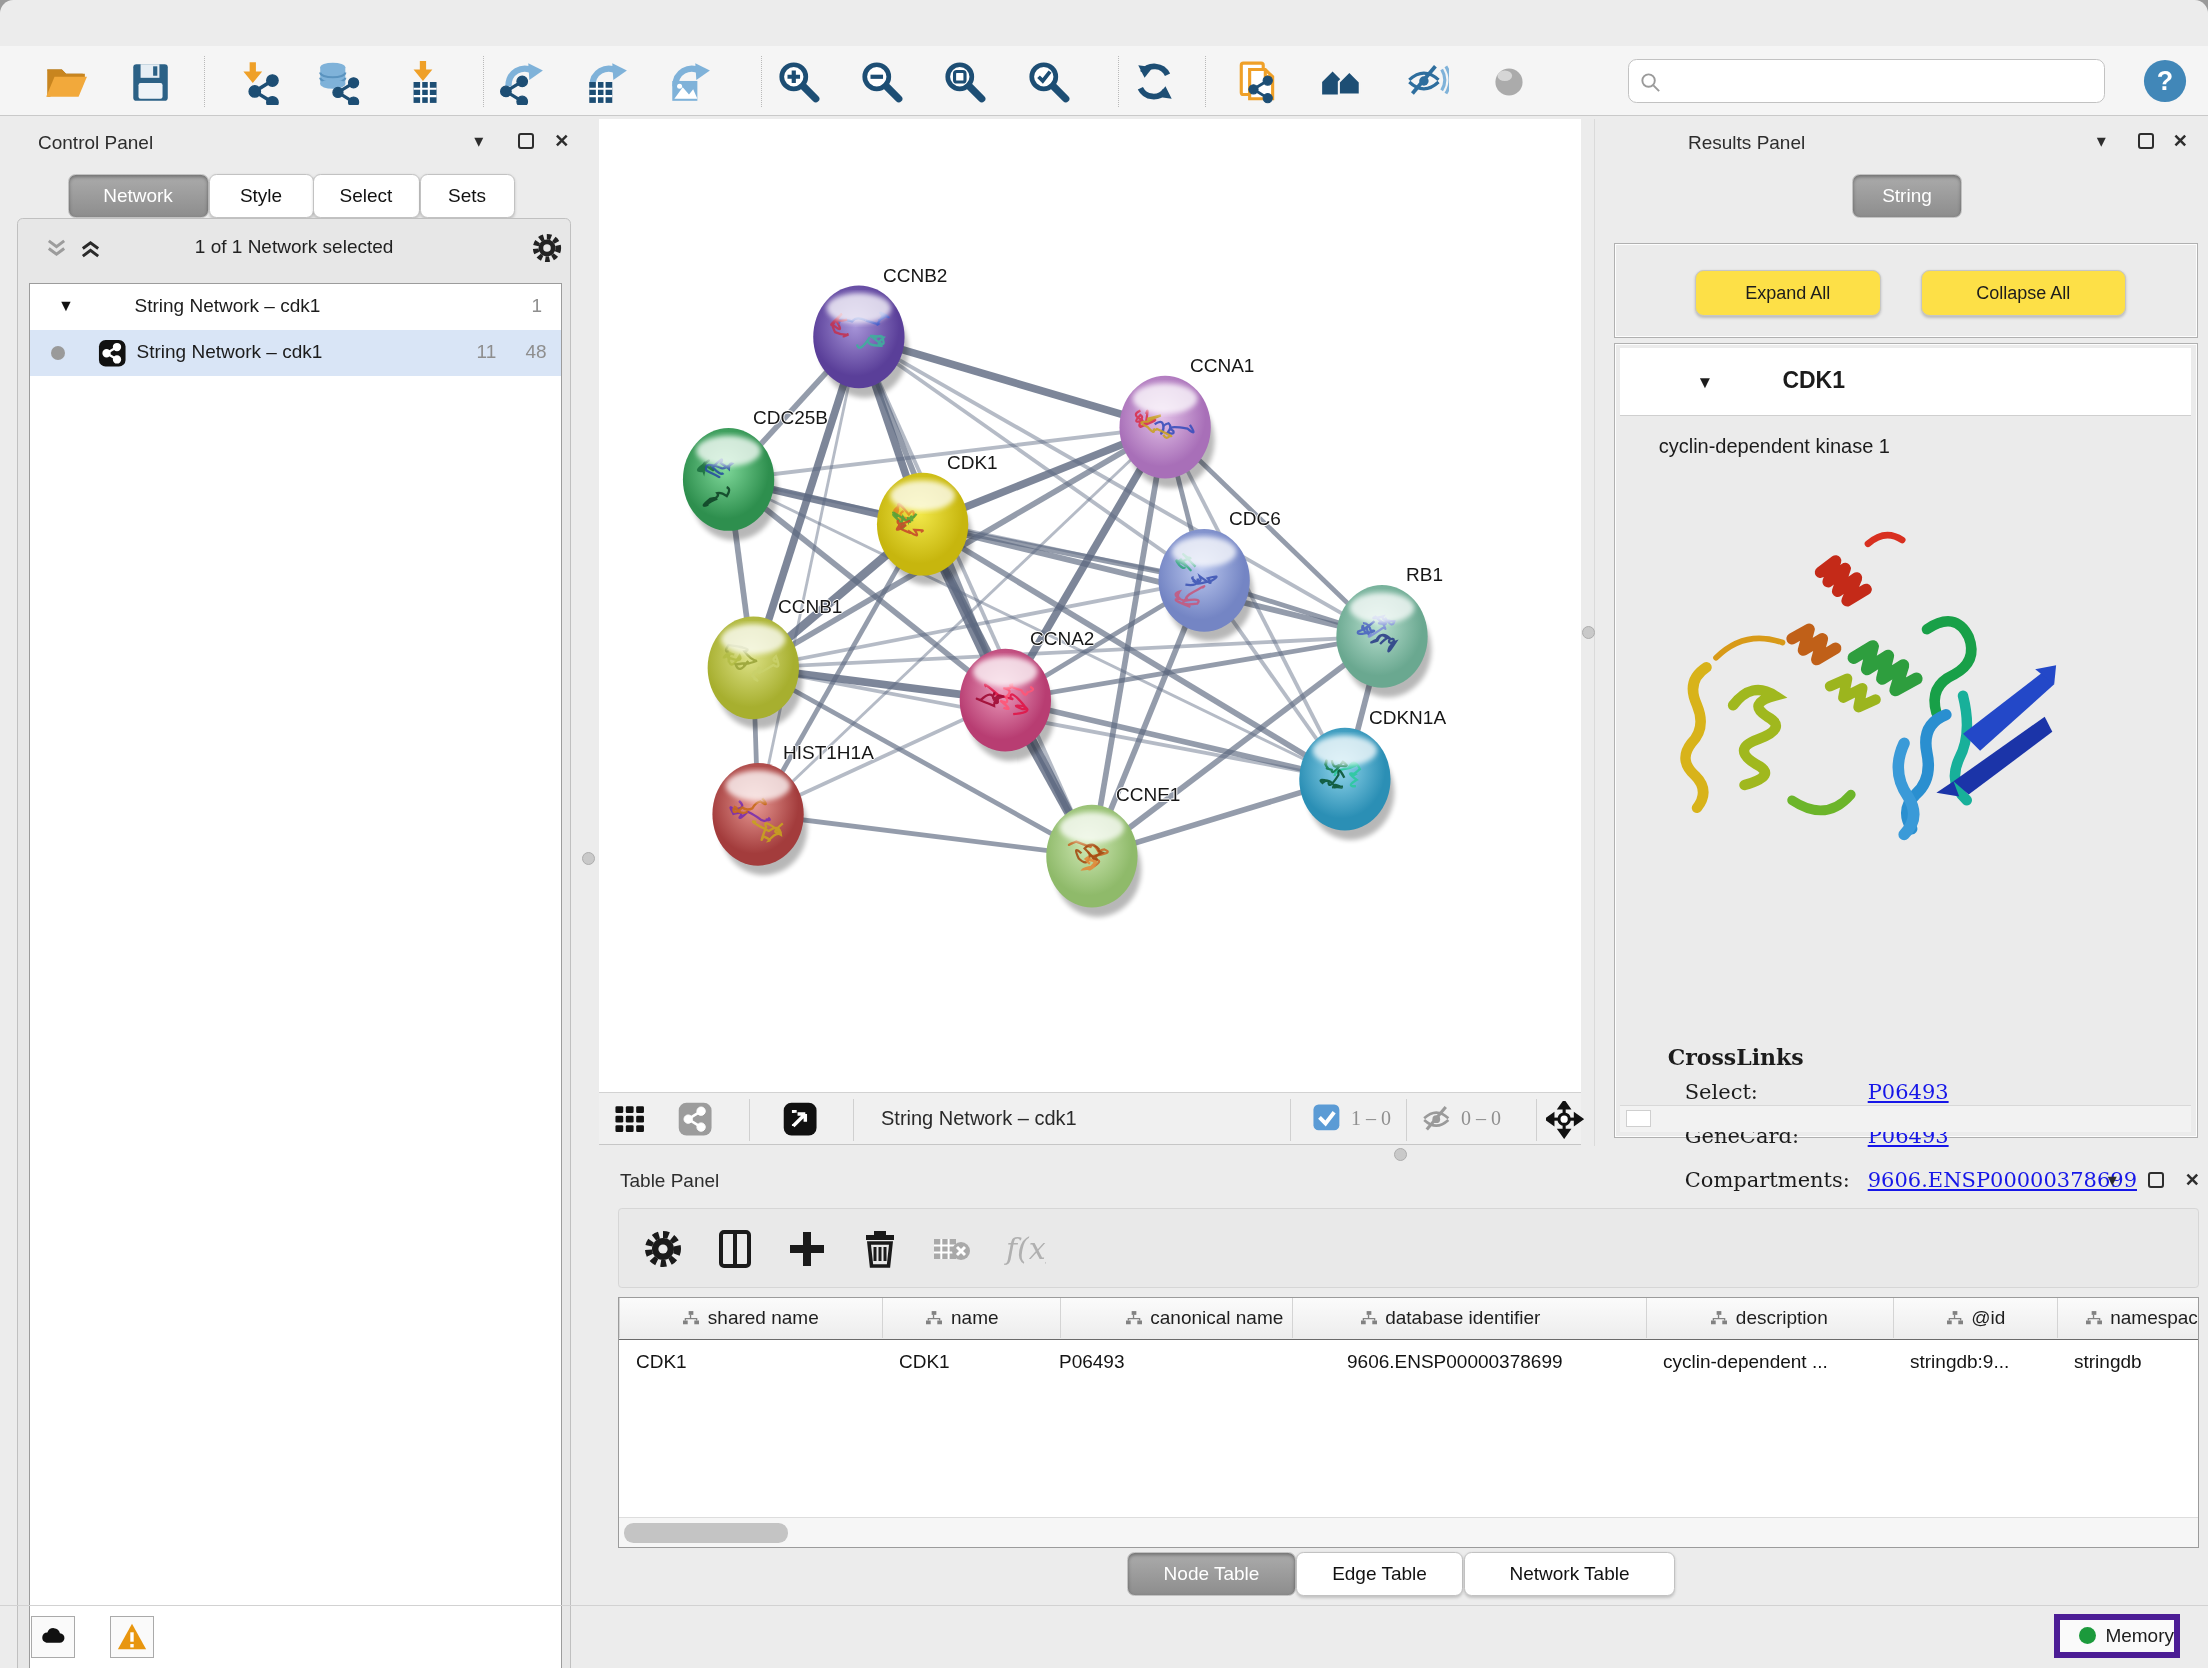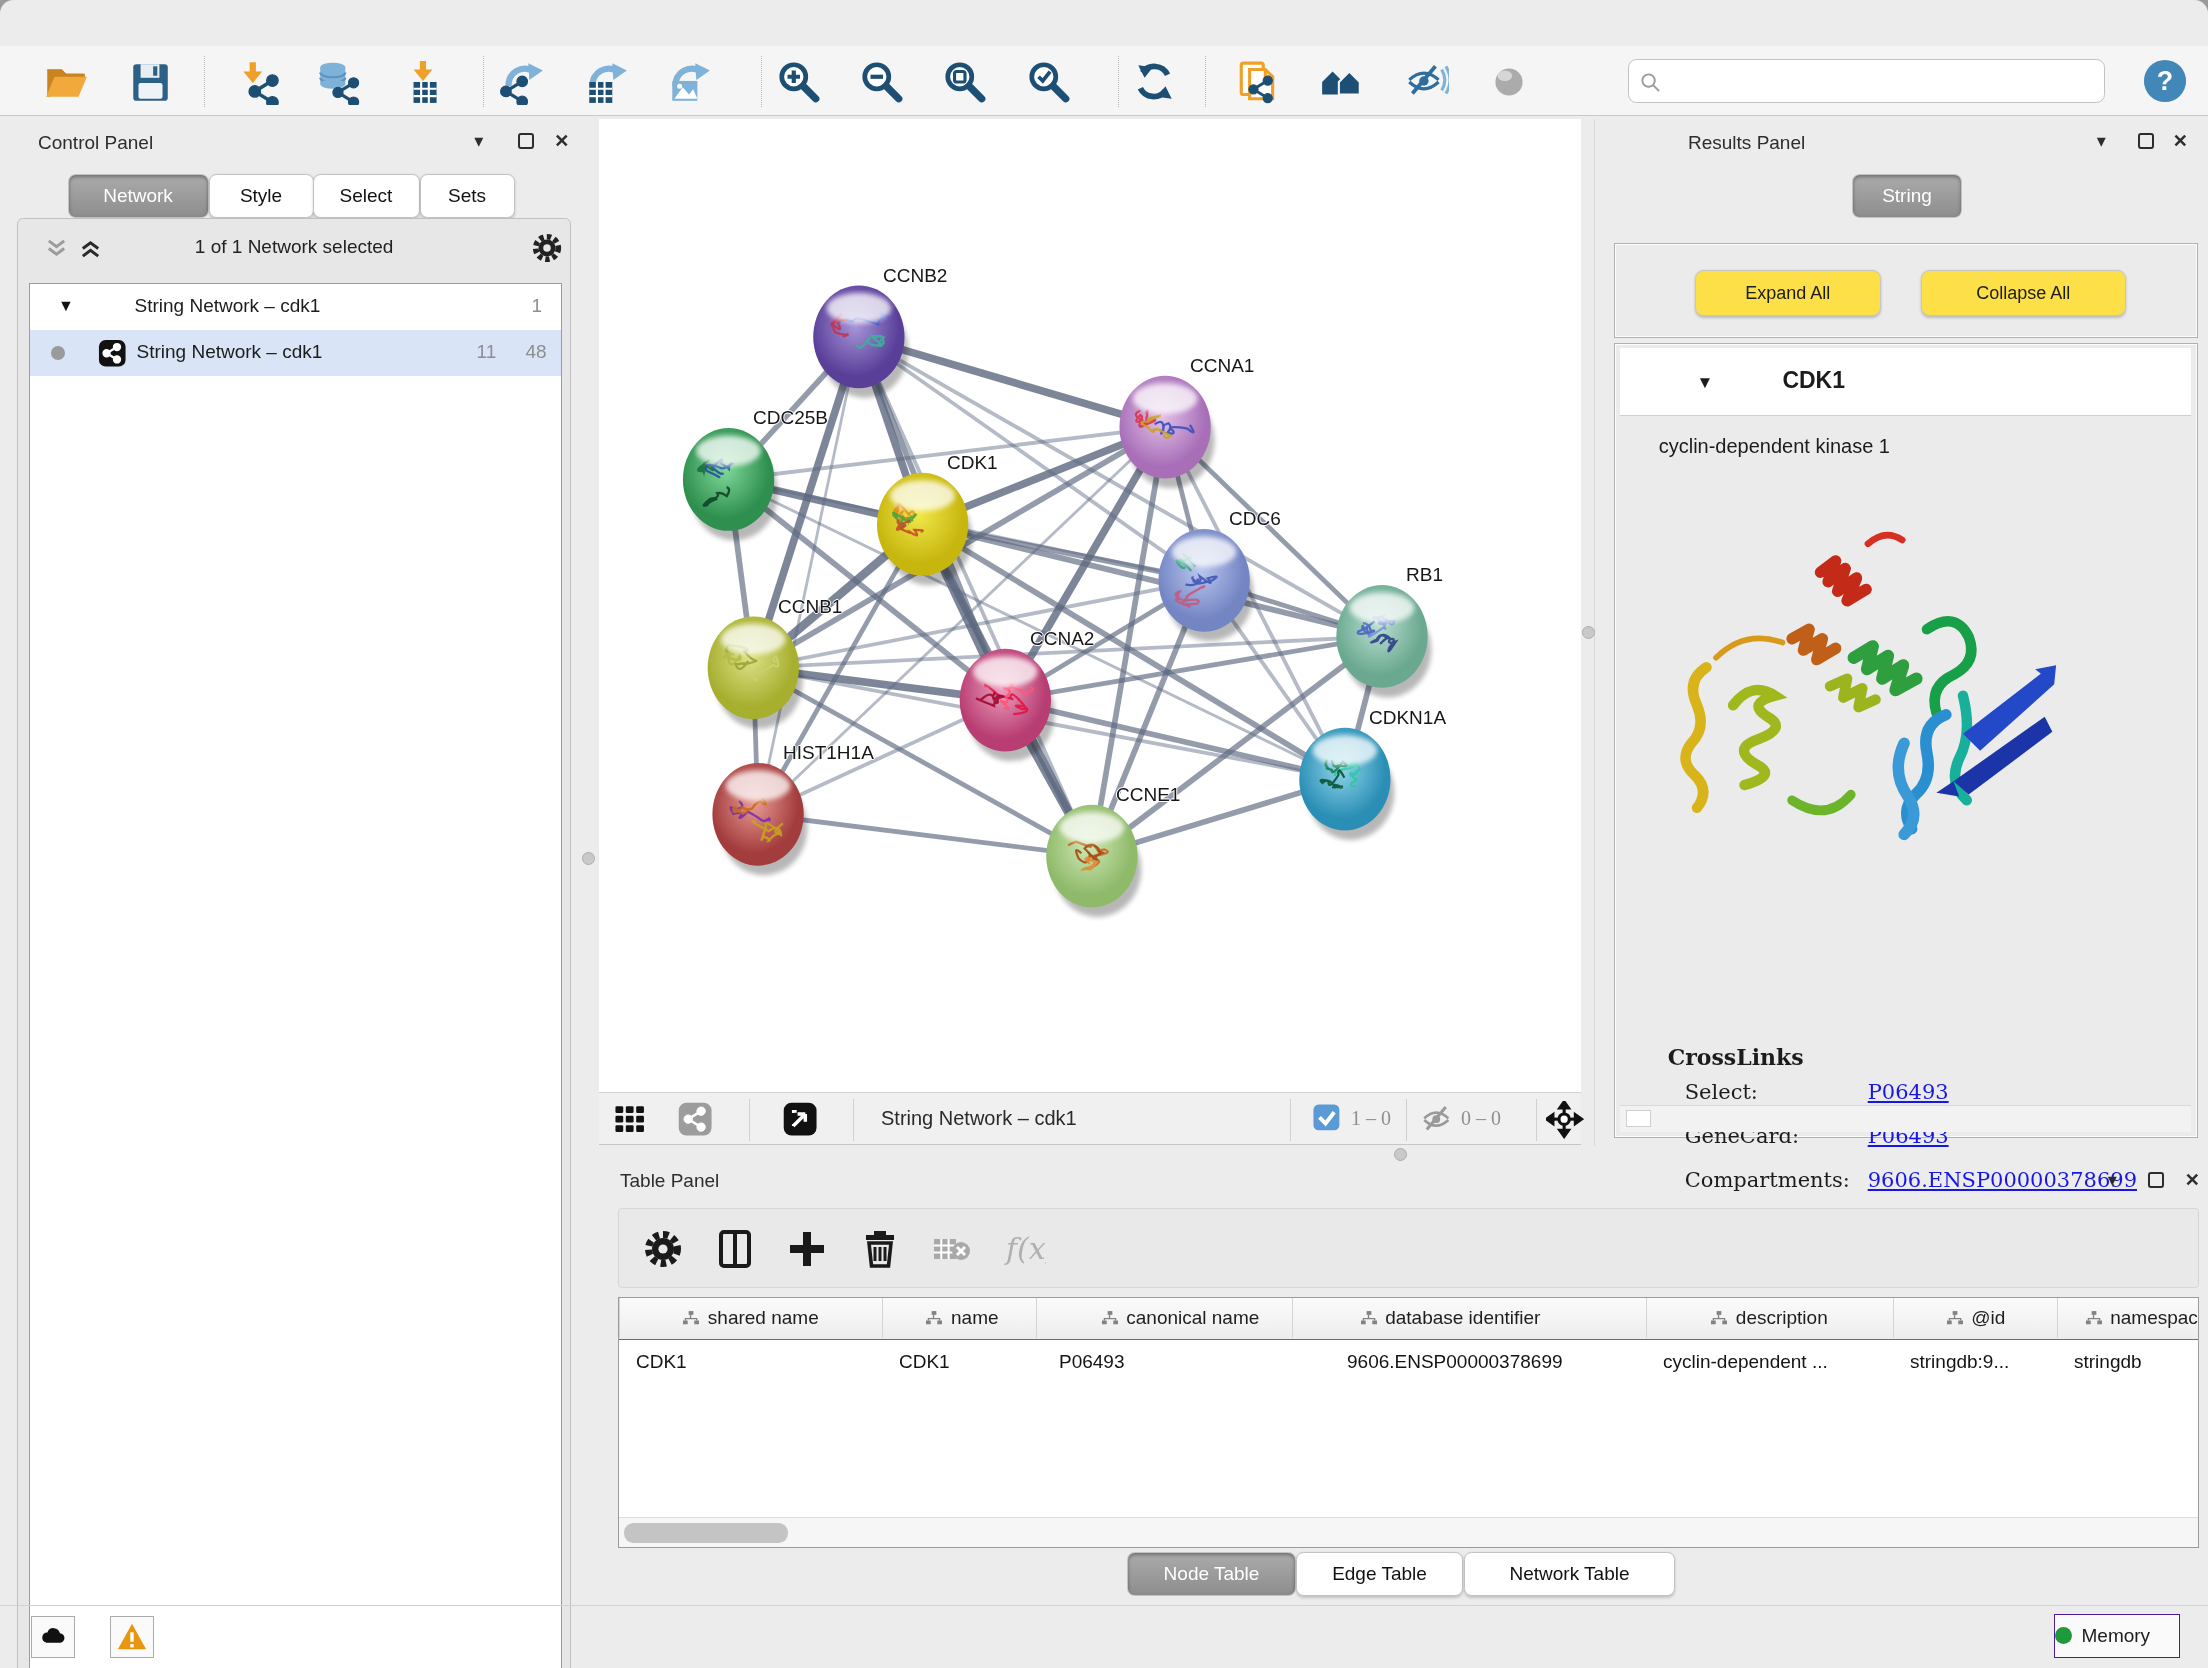--- a/index.html
+++ b/index.html
@@ -107,22 +107,22 @@
     border-top:1px solid #ddd;}
   #tp-hscroll .thumb{position:absolute;left:4.8px;top:4.8px;width:164px;height:20px;
     background:#c4c4c4;border-radius:9.5px;}
   #bottom-tabs{position:absolute;left:0;top:1550px;width:1812px;height:48px;}
   
   #statusbar{position:absolute;left:0;top:1605px;width:2208px;height:63px;
     border-top:1px solid #d2d2d2;}
   .sb-btn{position:absolute;top:9.5px;width:44px;height:42px;background:#fafafa;
     border:1px solid #aaa;display:flex;align-items:center;justify-content:center;}
   #memory-btn{position:absolute;left:2054px;top:7.6px;width:126px;height:44px;
-    background:#fafafa;border:1px solid #4c1d95;display:flex;align-items:center;
-    justify-content:flex-start;gap:9.5px;font-size:19px;}
+    background:#fafafa;border:6px solid #4c1d95;display:flex;align-items:center;
+    justify-content:flex-end;gap:9.5px;font-size:19px;}
   #memory-btn .dot{width:17px;height:17px;border-radius:50%;background:#1c9a3c;}
 </style>
 </head>
 <body>
 
 <div id="window">
 
 
   <div id="main-toolbar">
     <div id="toolbar-search">
@@ -770,21 +770,21 @@
             <svg width="16" height="14.3" viewBox="0 0 17 15">
               <g fill="#828282">
                 <rect x="6" y="0" width="5" height="4"></rect>
                 <rect x="0" y="10" width="5" height="4"></rect>
                 <rect x="12" y="10" width="5" height="4"></rect>
                 <path d="M8 4v4M2.5 10V8h12v2" stroke="#828282" fill="none" stroke-width="1.4"></path>
               </g>
             </svg>
             <span>name</span>
           </div>
-          <div class="th-cell" style="left: 417px; width: 288px;">
+          <div class="th-cell" style="left: 441px; width: 288px;">
             <svg width="16" height="14.3" viewBox="0 0 17 15">
               <g fill="#828282">
                 <rect x="6" y="0" width="5" height="4"></rect>
                 <rect x="0" y="10" width="5" height="4"></rect>
                 <rect x="12" y="10" width="5" height="4"></rect>
                 <path d="M8 4v4M2.5 10V8h12v2" stroke="#828282" fill="none" stroke-width="1.4"></path>
               </g>
             </svg>
             <span>canonical name</span>
           </div>

